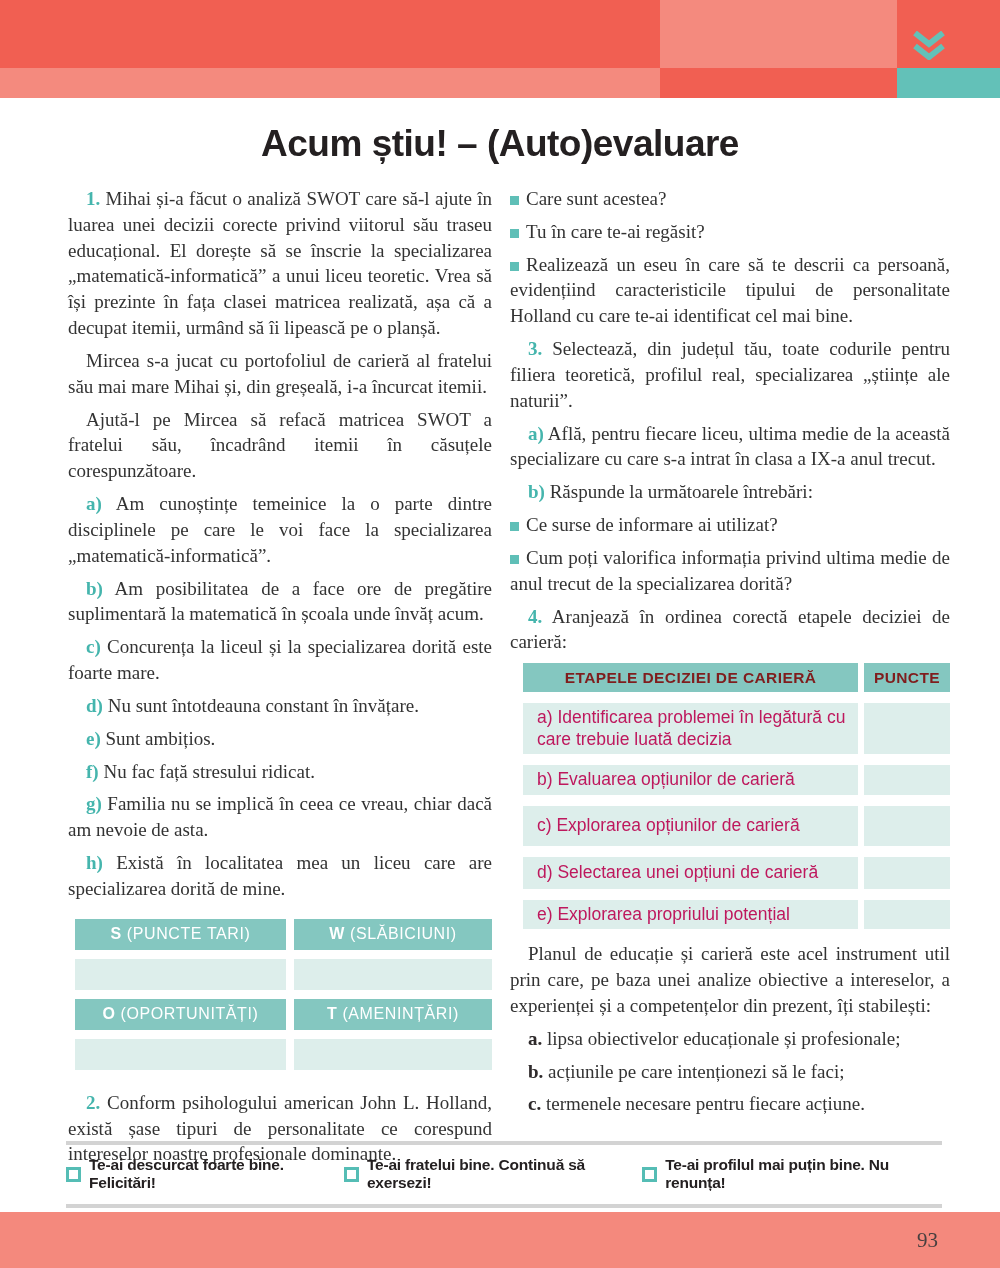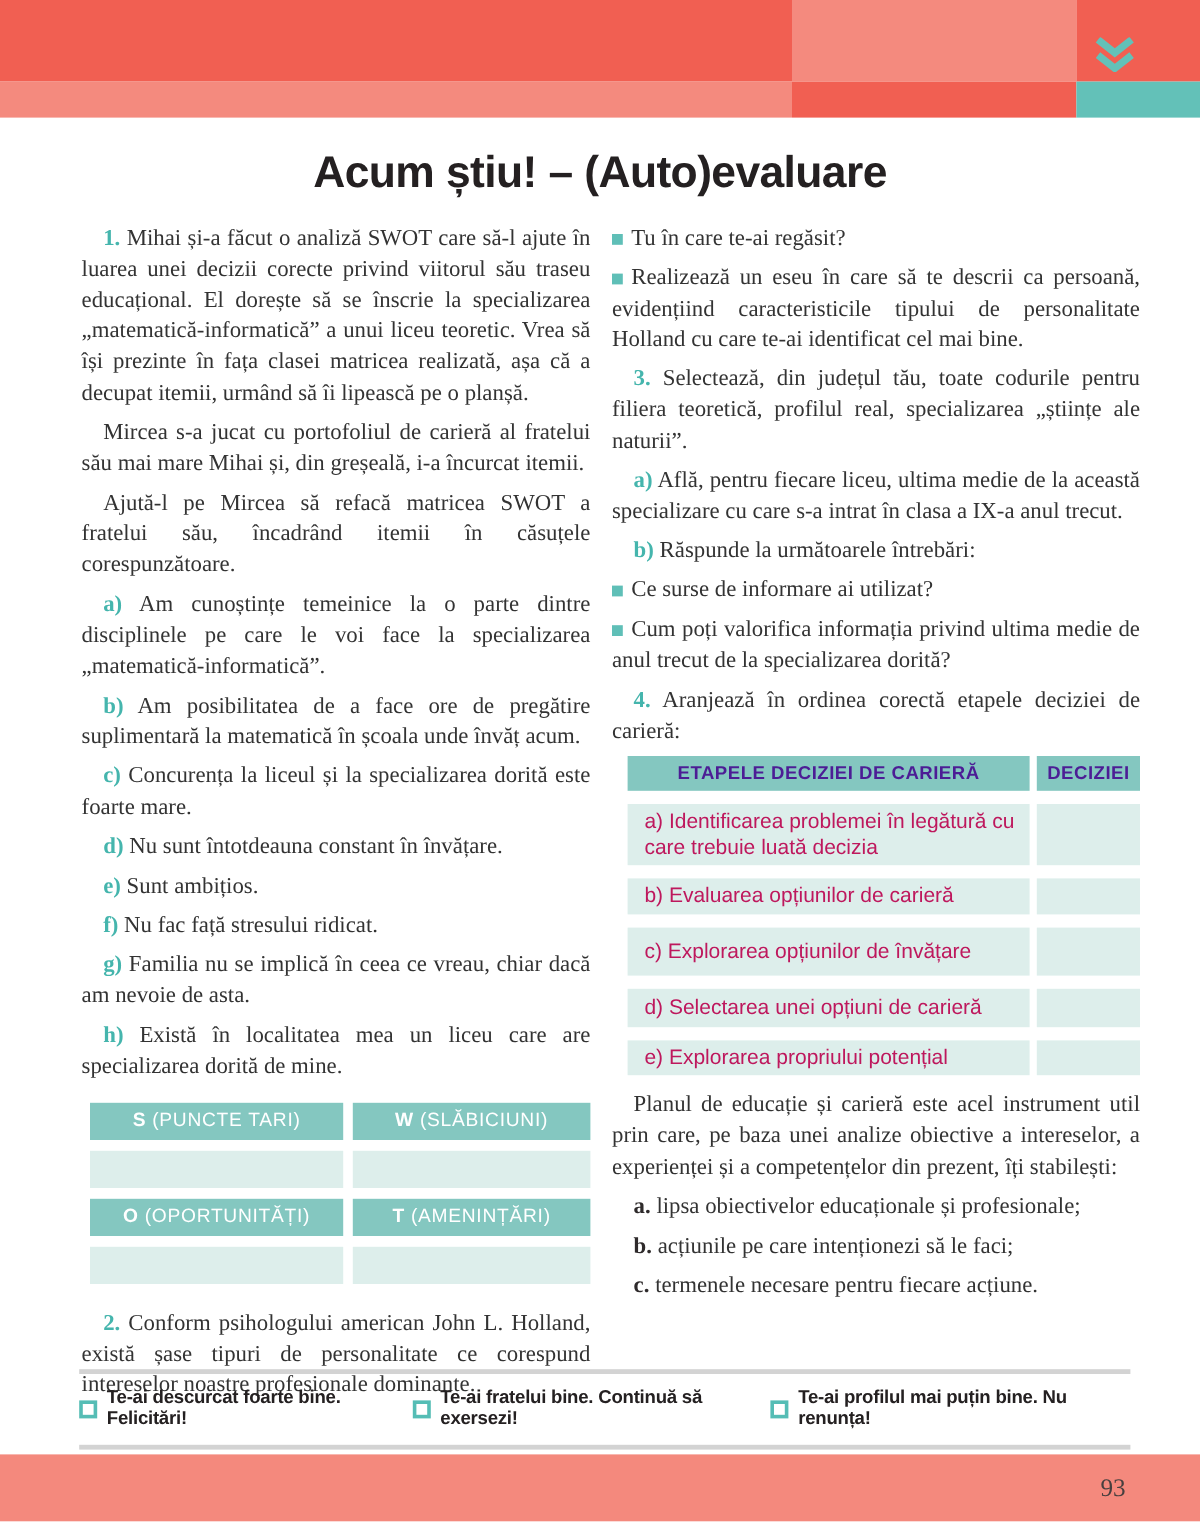--- a/index.html
+++ b/index.html
@@ -52,21 +52,21 @@
   }
   .swot .hd b { margin-right:5px; }
   .swot .empty { background:#DDEEEB; height:31px; }
   
   .etable {
     margin:8px 0 12px 13px; display:grid;
     grid-template-columns:1fr 86px; column-gap:6px; row-gap:11px;
     font-family:"Liberation Sans", sans-serif;
   }
   .etable .th {
-    background:#84C7C0; color:#4c1d95; font-weight:bold; font-size:15.5px;
+    background:#84C7C0; color:#7f1d1d; font-weight:bold; font-size:15.5px;
     letter-spacing:0.4px; height:29px;
     display:flex; align-items:center; justify-content:center;
   }
   .etable .cell {
     background:#DDEEEB; color:#be185d; font-size:17.5px; line-height:1.22;
     padding:4px 6px 4px 14px; display:flex; align-items:center;
   }
   .etable .ord { background:#DDEEEB; }
   .h1r { min-height:46px; } .h2r { min-height:30px; } .h3r { min-height:40px; }
   .h4r { min-height:32px; } .h5r { min-height:28px; }
@@ -148,37 +148,38 @@
             <span>(AMENINȚĂRI)</span>
           </div>
         <div class="empty"></div>
         <div class="empty"></div>
       </div>
 
       <p class="body"><span class="num">2.</span> <span>Conform  psihologului american John L. Holland, există șase tipuri de personalitate ce corespund intereselor noastre profesionale dominante.</span></p>
     </div>
 
     <div class="col-right">
+      <p class="bullet"><span class="sq"></span><span>Care sunt acestea?</span></p>
       <p class="bullet"><span class="sq"></span><span>Tu în care te-ai regăsit?</span></p>
       <p class="bullet"><span class="sq"></span><span>Realizează un eseu în care să te descrii ca persoană, evidențiind caracteristicile tipului de personalitate Holland cu care te-ai identificat cel mai bine.</span></p>
       <p class="body"><span class="num">3.</span> <span>Selectează, din județul tău, toate codurile pentru filiera teoretică, profilul real, specializarea „științe ale naturii”.</span></p>
       <p class="body"><span class="lbl">a)</span> <span>Află, pentru fiecare liceu, ultima medie de la această specializare cu care s-a intrat în clasa a IX-a anul trecut.</span></p>
       <p class="body"><span class="lbl">b)</span> <span>Răspunde la următoarele întrebări:</span></p>
       <p class="bullet"><span class="sq"></span><span>Ce surse de informare ai utilizat?</span></p>
       <p class="bullet"><span class="sq"></span><span>Cum poți valorifica informația privind ultima medie de anul trecut de la specializarea dorită?</span></p>
       <p class="body"><span class="num">4.</span> <span>Aranjează în ordinea corectă etapele deciziei de carieră:</span></p>
 
       <div class="etable">
         <div class="th">ETAPELE DECIZIEI DE CARIERĂ</div>
-        <div class="th">DECIZIEI</div>
+        <div class="th">PUNCTE</div>
         <div class="cell h1r">a) Identificarea problemei în legătură cu care trebuie luată decizia</div>
         <div class="ord h1r"></div>
         <div class="cell h2r">b) Evaluarea opțiunilor de carieră</div>
         <div class="ord h2r"></div>
-        <div class="cell h3r">c) Explorarea opțiunilor de învățare</div>
+        <div class="cell h3r">c) Explorarea opțiunilor de carieră</div>
         <div class="ord h3r"></div>
         <div class="cell h4r">d) Selectarea unei opțiuni de carieră</div>
         <div class="ord h4r"></div>
         <div class="cell h5r">e) Explorarea propriului potențial</div>
         <div class="ord h5r"></div>
       </div>
 
       <p class="body">Planul de educație și carieră este acel instrument util prin care, pe baza unei analize obiective a intereselor, a experienței și a competențelor din prezent, îți stabilești:</p>
       <p class="body"><span class="blab">a.</span> <span>lipsa obiectivelor educaționale și profesionale;</span></p>
       <p class="body"><span class="blab">b.</span> <span>acțiunile pe care intenționezi să le faci;</span></p>

